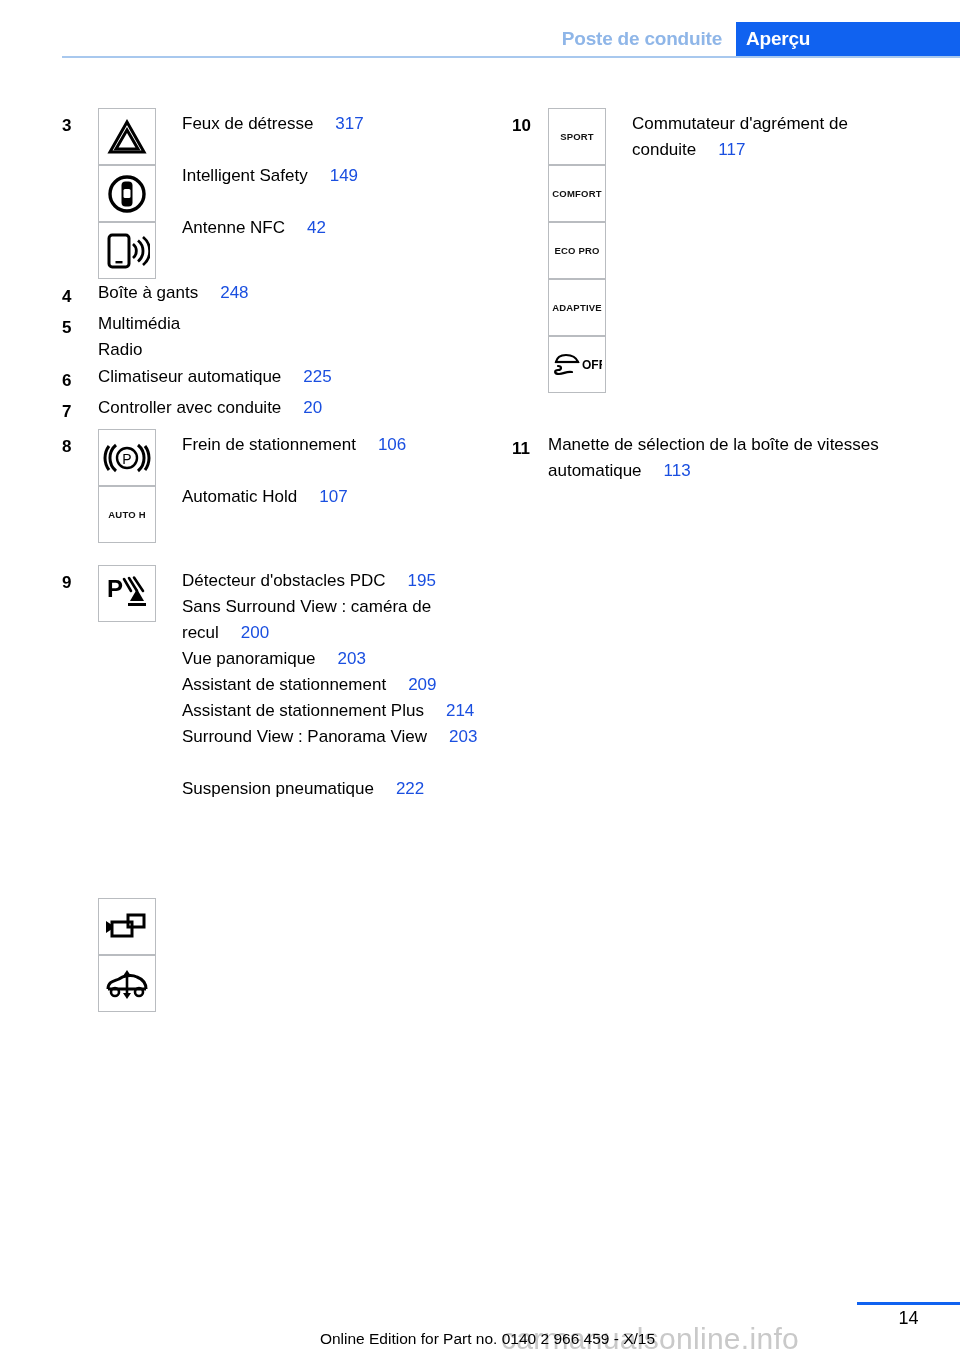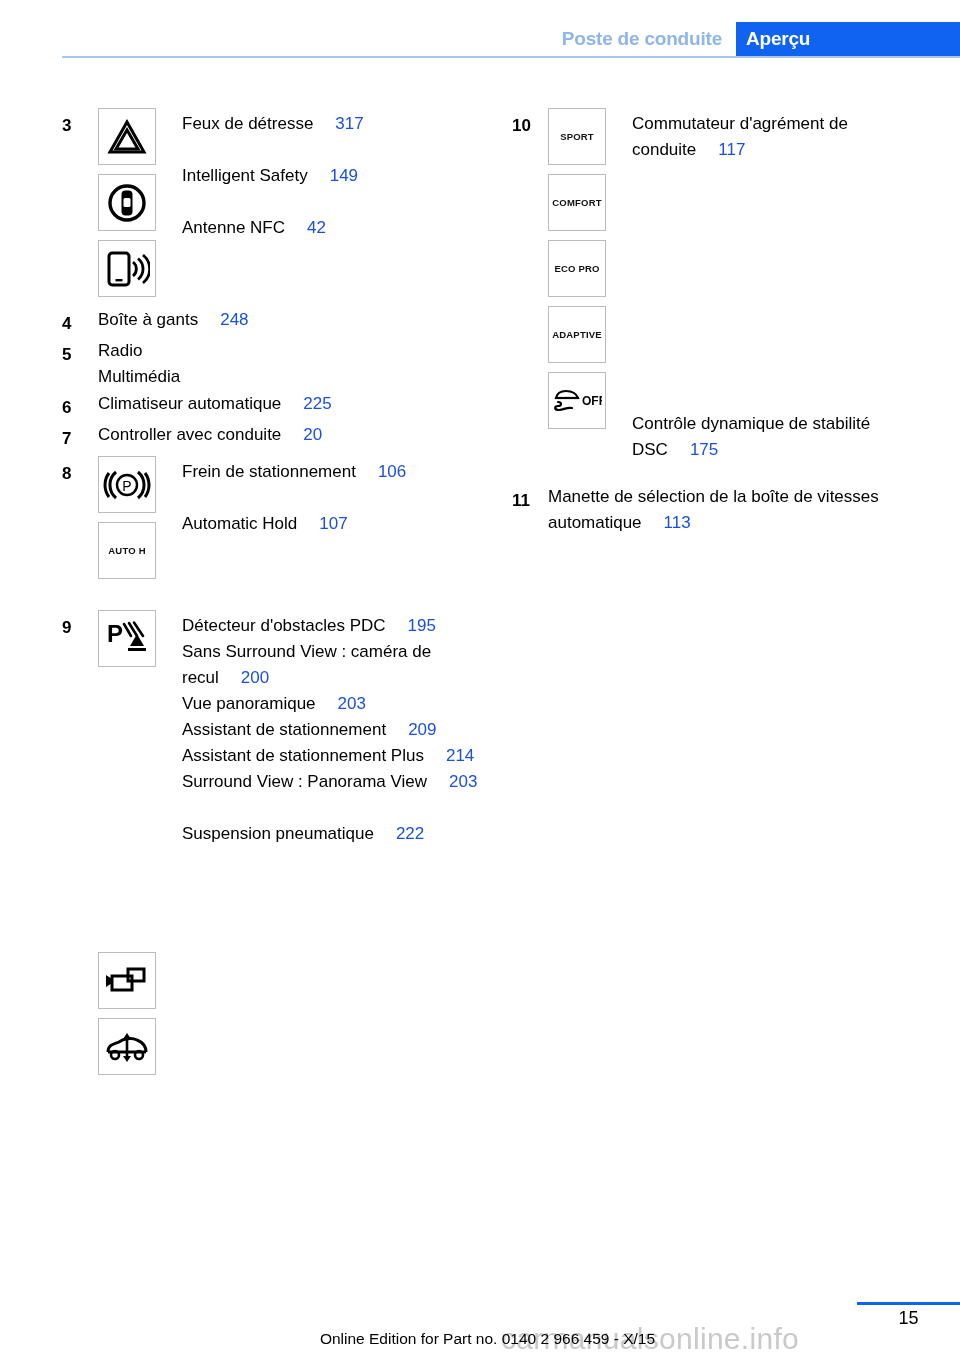--- a/index.html
+++ b/index.html
@@ -58,21 +58,20 @@
 
   
   .row-plain .text-cell { padding-top: 1px; }
 
   
   .ibox {
     width: 58px; height: 57px;
     border: 1px solid #b9bcc0;
     background: #ffffff;
     display: flex; align-items: center; justify-content: center;
-    margin-bottom: 9px;
   }
   .ibox svg { display: block; }
   .ibox-label {
     font-size: 9.5px; font-weight: bold; color: #111;
     letter-spacing: 0.2px; font-family: "Liberation Sans", sans-serif;
   }
 
   .spacer-line { height: 26px; }
   .footer-rule {
     position: absolute; left: 857px; top: 1302px; width: 103px; height: 3px;
@@ -155,24 +154,24 @@
         <div class="entry-line">
           <span>Boîte à gants</span><span class="pg">248</span>
         </div>
       </div>
     </div>
 
     <div class="row row-plain">
       <div class="row-num">5</div>
       <div class="text-cell">
         <div class="entry-line">
+          <span>Multimédia</span>
+        </div>
+        <div class="entry-line">
           <span>Radio</span>
-        </div>
-        <div class="entry-line">
-          <span>Multimédia</span>
         </div>
       </div>
     </div>
 
     <div class="row row-plain">
       <div class="row-num">6</div>
       <div class="text-cell">
         <div class="entry-line">
           <span>Climatiseur automatique</span><span class="pg">225</span>
         </div>
@@ -301,35 +300,32 @@
             <path d="M6 16 C10 16 10 20 6 20 C2 20 2 24 7 24 C12 24 14 21 20 22" fill="none" stroke="#000" stroke-width="2.2" stroke-linecap="round"></path>
             <text x="30" y="19" font-family="Liberation Sans, sans-serif" font-size="12" font-weight="bold" fill="#000">OFF</text>
           </svg>
         </div>
       </div>
       <div class="text-cell">
         <div class="entry-line">
           <span>Commutateur d'agrément de conduite</span><span class="pg">117</span>
         </div>
         <div style="height:248px;"></div>
-        <div class="entry-line">
-          <span>Contrôle dynamique de stabilité DSC</span><span class="pg">175</span>
-        </div>
       </div>
     </div>
 
     <div class="row row-plain" style="margin-top:20px;">
       <div class="row-num wide">11</div>
       <div class="text-cell">
         <div class="entry-line">
           <span>Manette de sélection de la boîte de vitesses automatique</span><span class="pg">113</span>
         </div>
       </div>
     </div>
 
   </div>
 
   <div class="footer-rule"></div>
-  <div class="page-no">15</div>
+  <div class="page-no">14</div>
   <div class="watermark">carmanualsonline.info</div>
   <div class="edition">Online Edition for Part no. 0140 2 966 459 - X/15</div>
 
 </div>
 
 </body></html>

